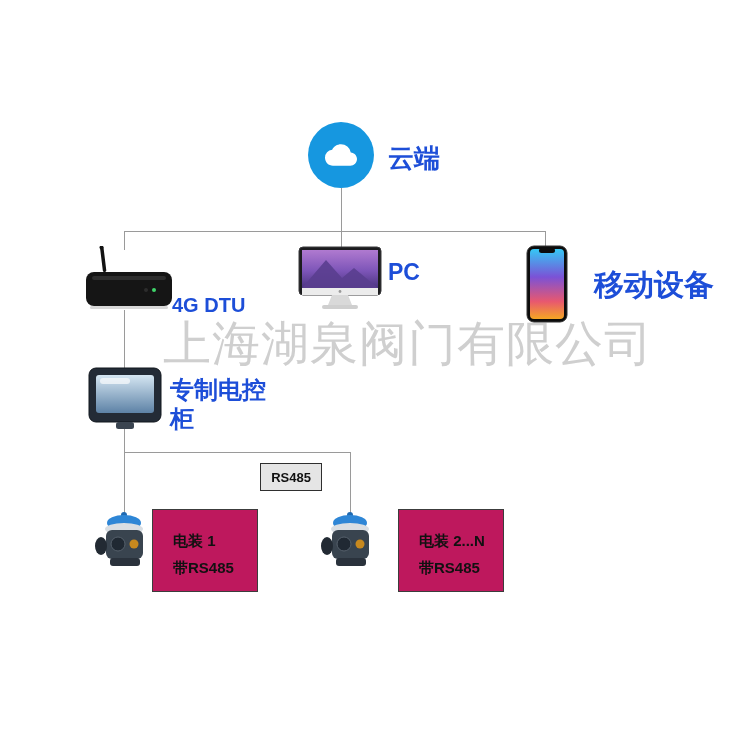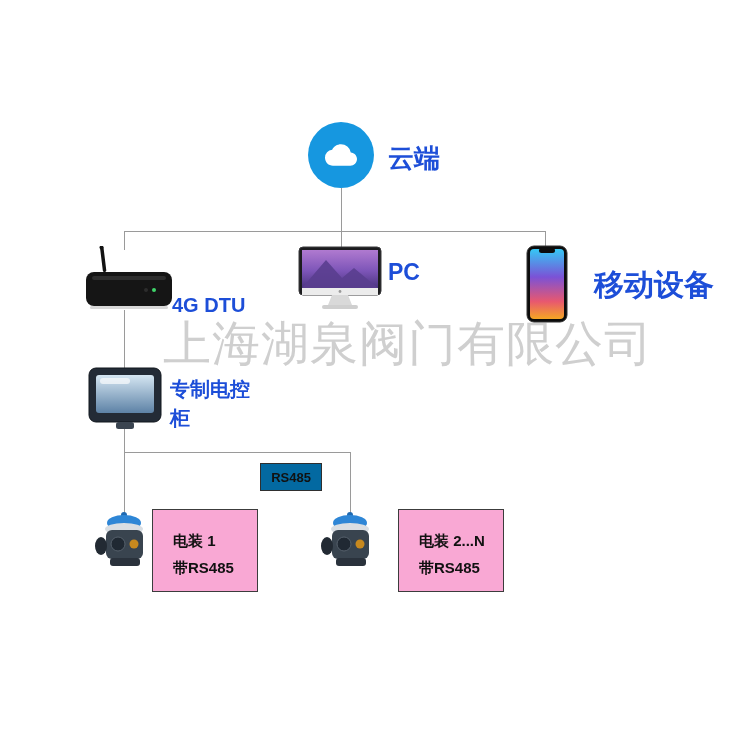--- a/index.html
+++ b/index.html
@@ -22,37 +22,37 @@
 
   .cloud-badge {
     left:308px; top:122px; width:66px; height:66px; border-radius:50%;
     background:var(--cloud-blue,#1697e0);
     display:flex; align-items:center; justify-content:center;
   }
   .lbl-cloud  { left:388px; top:141px; font-size:26px; }
   .lbl-dtu    { left:172px; top:274px; font-size:20px;margin-top:20px; }
   .lbl-pc     { left:388px; top:259px; font-size:23px; }
   .lbl-mobile { left:594px; top:265px; font-size:30px; }
-  .lbl-cabinet{ left:170px; top:375px; font-size:20px; line-height:29px; white-space:normal; }
+  .lbl-cabinet{ left:170px; top:375px; font-size:24px; line-height:29px; white-space:normal; }
 
   .dev-dtu     { left:84px;  top:246px; width:90px; height:66px; }
   .dev-pc      { left:298px; top:246px; width:84px; height:66px; }
   .dev-phone   { left:526px; top:245px; width:42px; height:78px; }
   .dev-cabinet { left:88px;  top:366px; width:76px; height:66px; }
   .dev-act1    { left:90px;  top:510px; width:72px; height:72px; z-index:3; }
   .dev-act2    { left:316px; top:510px; width:72px; height:72px; z-index:3; }
 
   .rs485-box {
     left:260px; top:463px; width:62px; height:28px;
-    background:#0369a1; border:1px solid #2f2f2f;
+    background:#e5e5e5; border:1px solid #2f2f2f;
     display:flex; align-items:center; justify-content:center;
     font-size:13px; font-weight:700; color:#111; z-index:2;
   }
   .act-box {
-    width:106px; height:83px; background:#f9a8d4; border:1px solid #3c3c3c;
+    width:106px; height:83px; background:#be185d; border:1px solid #3c3c3c;
     padding:17px 4px 16px 20px; z-index:2;
     font-size:15px; font-weight:700; color:#111; line-height:27px;
   }
   .act-box1 { left:152px; top:509px; }
   .act-box2 { left:398px; top:509px; }
 </style>
 </head>
 <body>
 
 <div id="canvas">

